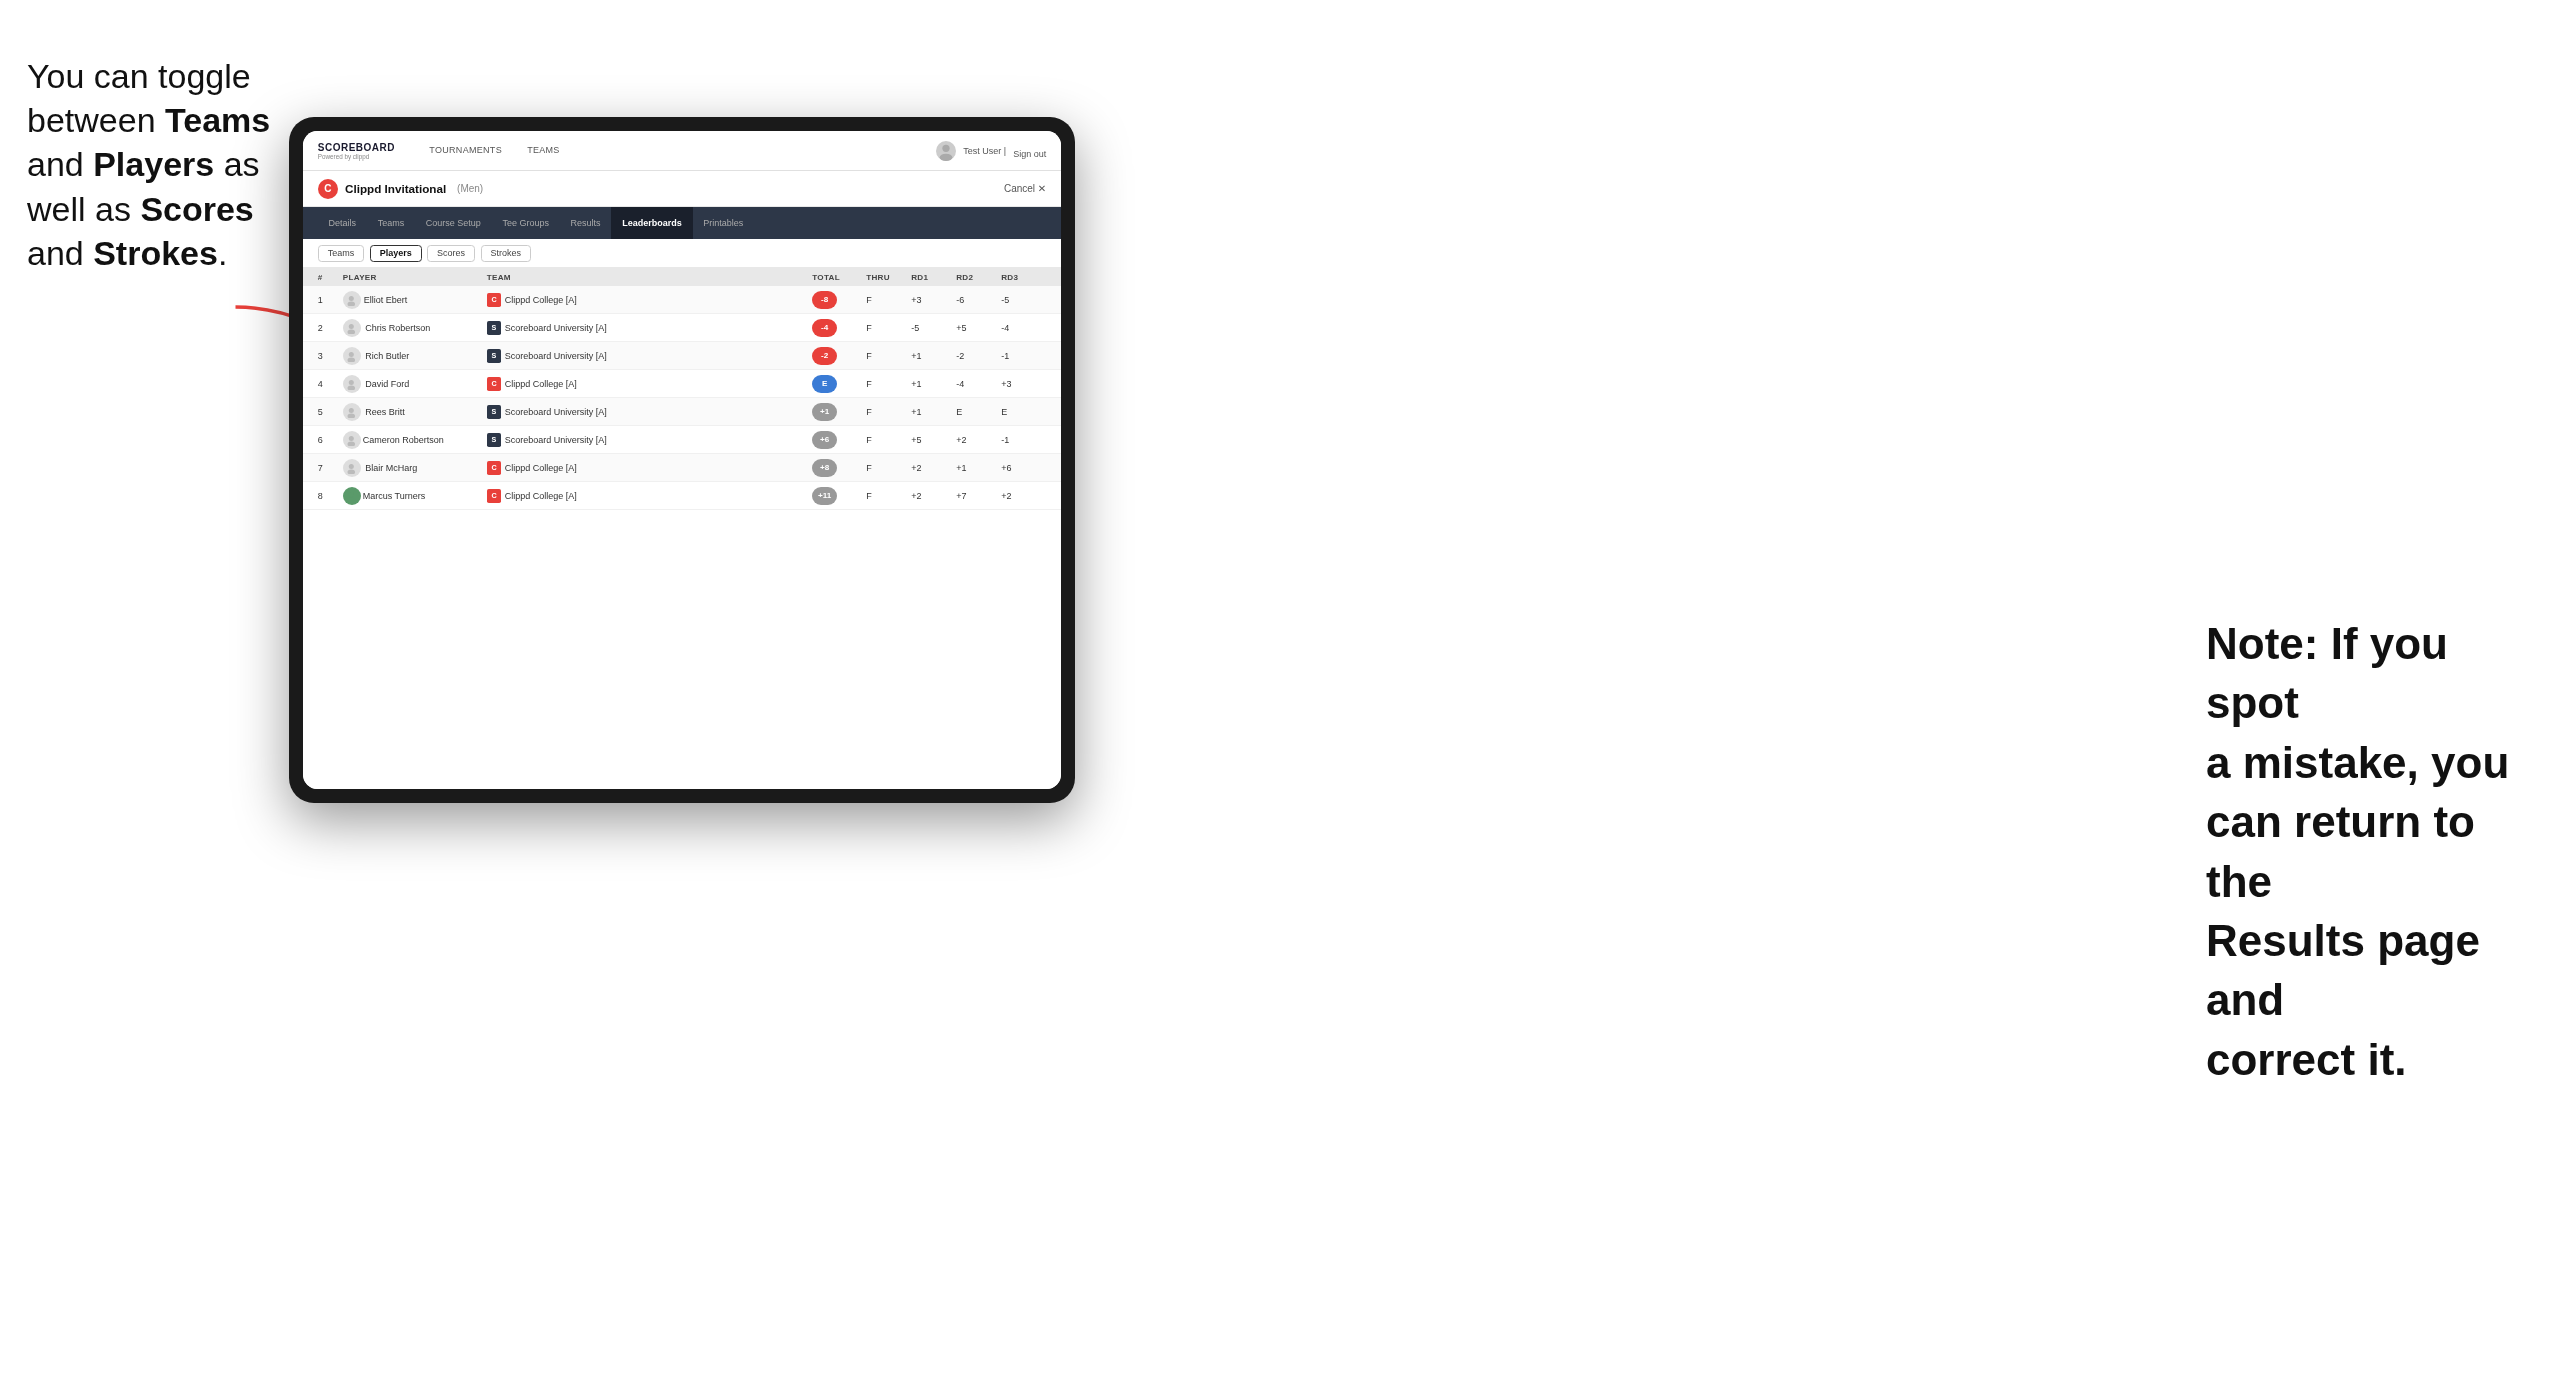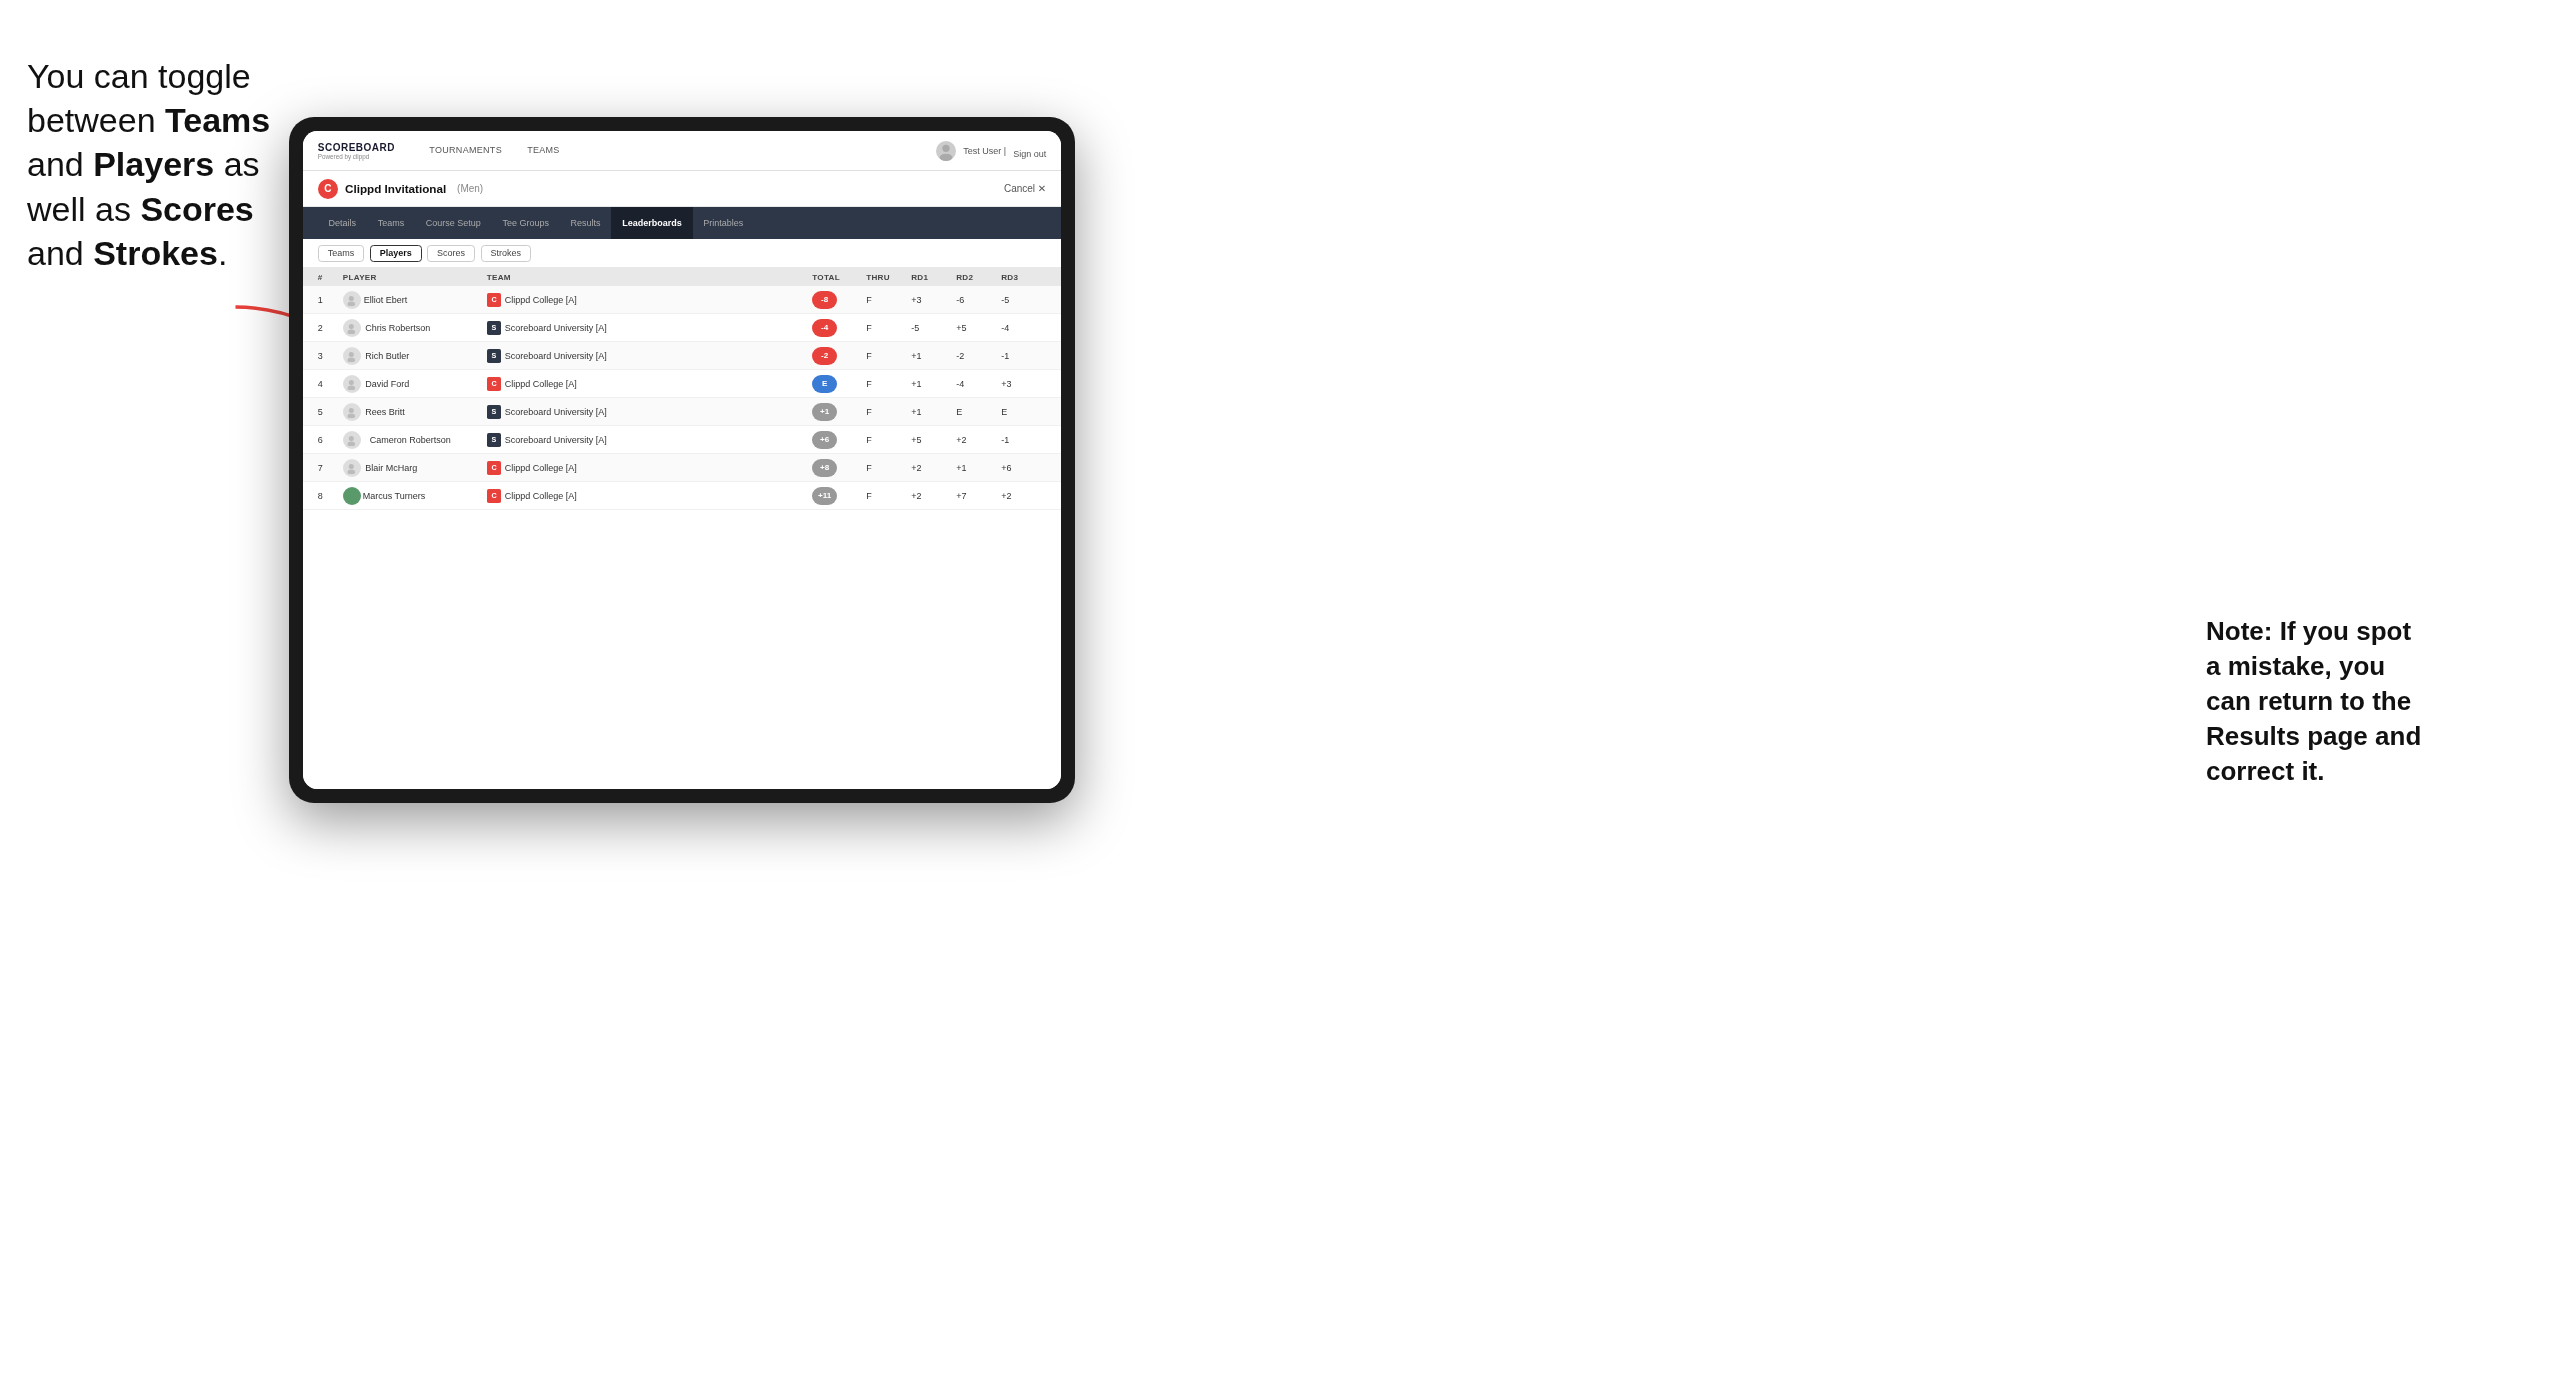--- a/index.html
+++ b/index.html
@@ -23,21 +23,21 @@
       color: #111;
     }
     .left-annotation strong { font-weight: 800; }
 
     
     .right-annotation {
       position: absolute;
       right: 27px;
       top: 614px;
       width: 343px;
-      font-size: 26px;
+      font-size: 44px;
       line-height: 1.35;
       color: #111;
     }
     .right-annotation strong { font-weight: 800; }
 
     
     .tablet-frame {
       position: absolute;
       left: 289px;
       top: 117px;
@@ -504,21 +504,21 @@
             <span class="score-badge score-gray">+1</span>
           </div>
         <div>F</div>
         <div>+1</div>
         <div>E</div>
         <div>E</div>
       </div>
 
       <div class="table-row">
         <div>6</div>
-        <div style="display:flex;align-items:center;gap:9px;">
+        <div style="display:flex;align-items:center;gap:2px;">
           <div class="player-avatar">
             <svg viewBox="0 0 20 20">
                 <circle cx="10" cy="7" r="4" fill="#bbb"></circle>
                 <ellipse cx="10" cy="16" rx="6" ry="4" fill="#bbb"></ellipse>
               </svg>
           </div>
           <span>Cameron Robertson</span>
         </div>
         <div class="team-cell">
           <div class="team-logo-small" style="background:#2d3748;color:#fff;">S</div>

